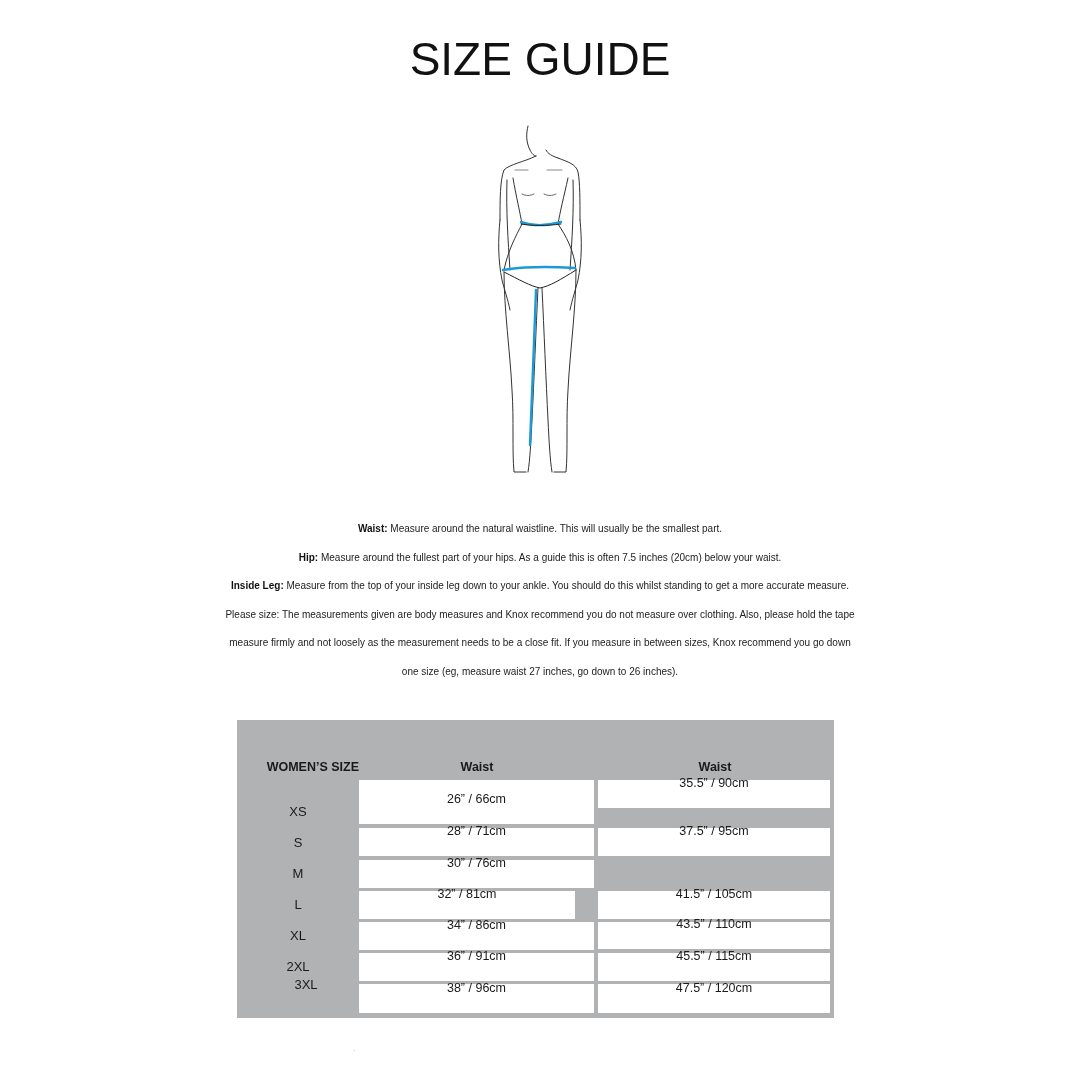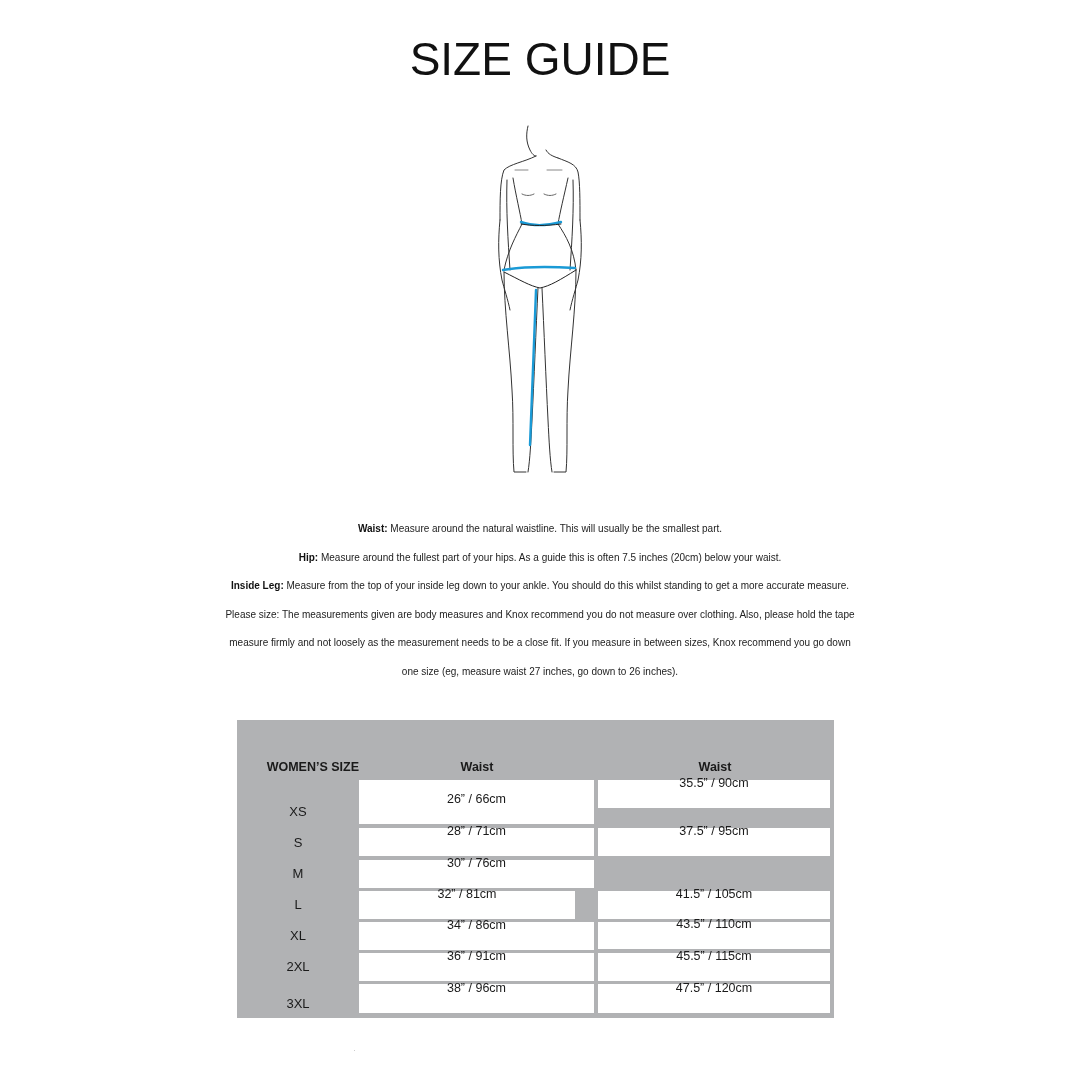--- a/index.html
+++ b/index.html
@@ -93,18 +93,18 @@
   <div class="cell" style="left:361px;top:171px;width:232px;height:28px;">41.5” / 105cm</div>
 
   <div class="row-label" style="top:208px;">XL</div>
   <div class="cell" style="left:122px;top:202px;width:235px;height:28px;">34” / 86cm</div>
   <div class="cell" style="left:361px;top:202px;width:232px;height:27px;">43.5” / 110cm</div>
 
   <div class="row-label" style="top:239px;">2XL</div>
   <div class="cell" style="left:122px;top:233px;width:235px;height:28px;">36” / 91cm</div>
   <div class="cell" style="left:361px;top:233px;width:232px;height:28px;">45.5” / 115cm</div>
 
-  <div class="row-label" style="top:276px;">3XL</div>
+  <div class="row-label" style="top:257px;margin-left:8px;">3XL</div>
   <div class="cell" style="left:122px;top:264px;width:235px;height:29px;">38” / 96cm</div>
   <div class="cell" style="left:361px;top:264px;width:232px;height:29px;">47.5” / 120cm</div>
 </div>
 
 <div class="dot"></div>
 
 </body></html>

